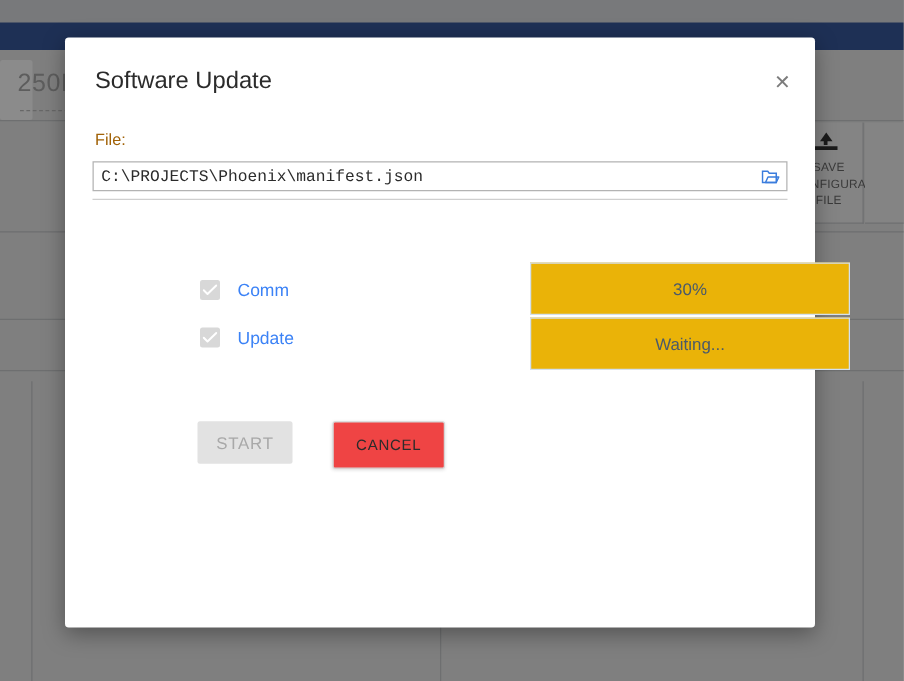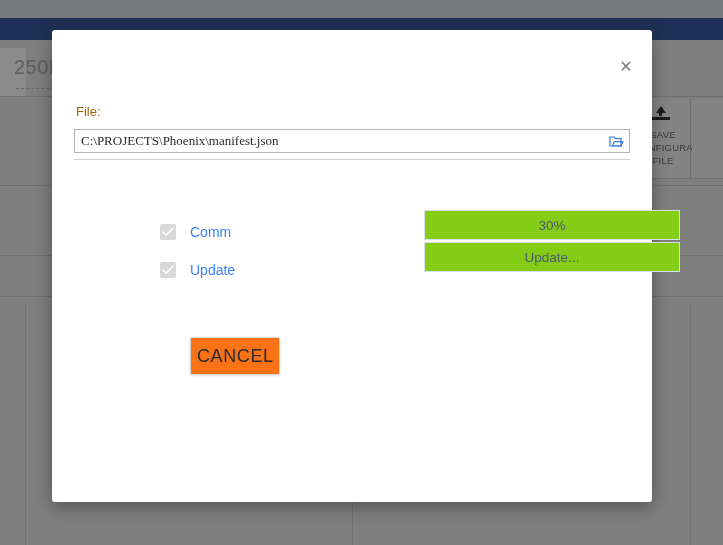--- a/index.html
+++ b/index.html
@@ -162,21 +162,21 @@
     display: flex;
     align-items: center;
   }
   #file-input {
     flex: 1;
     border: none;
     outline: none;
     font-size: 13px;
     color: #2b2b2b;
     padding: 0 6px;
-    font-family: Liberation Serif, serif;
+    font-family: Liberation Mono, monospace;
     background: transparent;
   }
   #browse-button {
     width: 26px; height: 22px;
     display: flex;
     align-items: center;
     justify-content: center;
     cursor: pointer;
     background: none;
     border: none;
@@ -212,22 +212,22 @@
     font-size: 14px;
     color: #3b82f6;
   }
 
   #status-col {
     position: absolute;
     left: 372px; top: 180px;
     width: 256px;
   }
   .status-panel {
-    height: 30px;
-    background: #84cc16;
+    height: 42px;
+    background: #eab308;
     border: 1px solid #d3e0ee;
     box-sizing: border-box;
     display: flex;
     align-items: center;
     justify-content: center;
     font-size: 13.5px;
     color: #4a5a6b;
   }
   .status-panel + .status-panel { margin-top: 2px; }
 
@@ -244,25 +244,25 @@
     border-radius: 2px;
     color: #a8a8a8;
     font-size: 13.5px;
     letter-spacing: .6px;
     font-family: "Liberation Sans", sans-serif;
     cursor: default;
   }
   #cancel-button {
     margin-left: 32px;
     width: 90px; height: 38px;
-    background: #f97316;
+    background: #ef4444;
     border: 1px solid #d6d6d6;
     border-radius: 2px;
     color: #2b2b2b;
-    font-size: 18px;
+    font-size: 12px;
     letter-spacing: .6px;
     font-family: "Liberation Sans", sans-serif;
     cursor: pointer;
     box-shadow: 0 1px 3px rgba(0,0,0,.14);
   }
 </style>
 </head>
 <body>
 
 <div id="app-background">
@@ -287,20 +287,21 @@
       <div class="up-stem"></div>
       <div class="up-base"></div>
     </div>
     <div class="tile-label">SAVE CONFIGURATION FILE</div>
   </div>
   <div id="bg-tile-right"></div>
 </div>
 
 <div id="modal">
 
+  <div id="dialog-title">Software Update</div>
 
   <button id="close-button">✕</button>
 
   <div id="file-label">File:</div>
 
   <div id="file-row">
     <input id="file-input" type="text" value="C:\PROJECTS\Phoenix\manifest.json" style="">
     <button id="browse-button">
       <svg width="15" height="13" viewBox="0 0 15 13" fill="none" xmlns="http://www.w3.org/2000/svg">
         <path d="M1 11V2h4.2l1.2 1.6H12V11H1z" stroke="#3b7ddd" stroke-width="1.2" fill="none"></path>
@@ -324,19 +325,20 @@
         <svg width="12" height="10" viewBox="0 0 12 10" xmlns="http://www.w3.org/2000/svg">
           <path d="M1 5.2l3 3L11 1.4" stroke="#ffffff" stroke-width="1.6" fill="none" stroke-linecap="round" stroke-linejoin="round"></path>
         </svg>
       </span>
       <span class="option-label">Update</span>
     </div>
   </div>
 
   <div id="status-col">
     <div class="status-panel">30%</div>
-    <div class="status-panel">Update...</div>
+    <div class="status-panel">Waiting...</div>
   </div>
 
   <div id="button-row">
+    <button id="start-button">START</button>
     <button id="cancel-button">CANCEL</button>
   </div>
 </div>
 
 </body></html>

